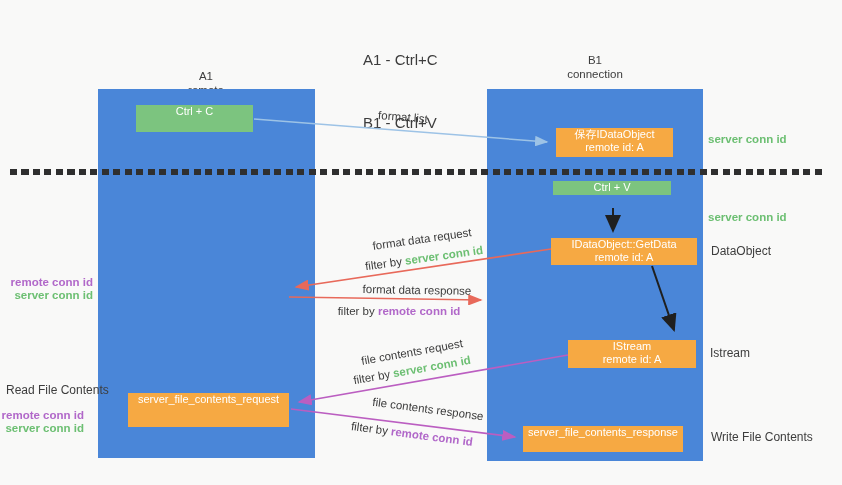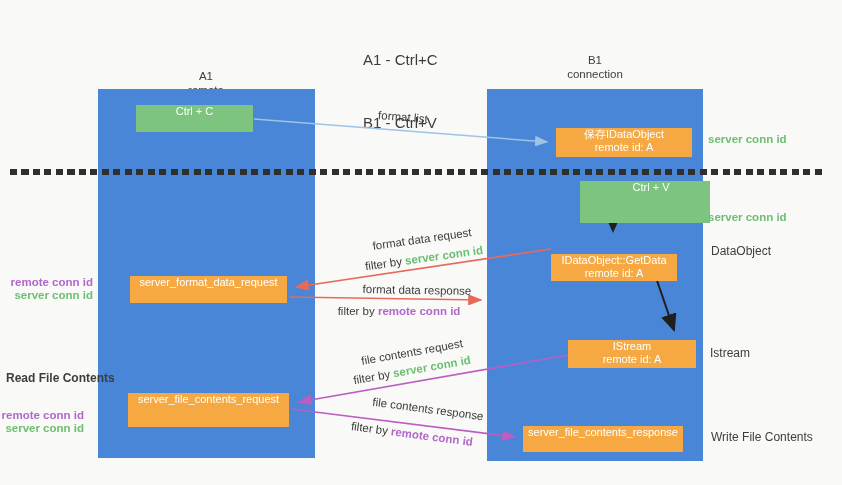--- a/index.html
+++ b/index.html
@@ -105,37 +105,34 @@
     <line x1="551" y1="249" x2="296" y2="287" stroke="#e8695a" stroke-width="1.6" marker-end="url(#m-red)"></line>
     <line x1="289" y1="297" x2="481" y2="300" stroke="#e8695a" stroke-width="1.6" marker-end="url(#m-red)"></line>
     <line x1="568" y1="355" x2="299" y2="402" stroke="#bb5ec1" stroke-width="1.6" marker-end="url(#m-mag)"></line>
     <line x1="291" y1="409" x2="515" y2="437" stroke="#bb5ec1" stroke-width="1.6" marker-end="url(#m-mag)"></line>
   </svg>
 
   <div class="node green" style="left:136px;top:105px;width:117px;height:27px;">
     <div>Ctrl + C</div>
   </div>
 
-  <div class="node orange" style="left:556px;top:128px;width:136px;height:29px;">
+  <div class="node orange" style="left:556px;top:128px;width:117px;height:29px;">
     <div>保存IDataObject</div>
     <div>remote id: A</div>
   </div>
 
-  <div class="node green" style="left:580px;top:181px;width:118px;height:42px;padding-left:12px;">
+  <div class="node green" style="left:553px;top:181px;width:118px;height:14px;">
     <div>Ctrl + V</div>
   </div>
 
-  <div class="node orange" style="left:551px;top:238px;width:126px;height:27px;margin-top:16px;">
+  <div class="node orange" style="left:551px;top:238px;width:146px;height:27px;">
     <div>IDataObject::GetData</div>
     <div>remote id: A</div>
   </div>
 
-  <div class="node orange" style="left:130px;top:276px;width:157px;height:27px;">
-    <div>server_format_data_request</div>
-  </div>
 
 
   <div class="node orange" style="left:568px;top:340px;width:128px;height:28px;">
     <div>IStream</div>
     <div>remote id: A</div>
   </div>
 
   <div class="node orange" style="left:128px;top:393px;width:161px;height:34px;">
     <div>server_file_contents_request</div>
   </div>
@@ -147,21 +144,21 @@
   <div class="abs side-label bold-green" style="left:708px;top:133px;">server conn id</div>
   <div class="abs side-label bold-green" style="left:708px;top:211px;">server conn id</div>
   <div class="abs side-label plain" style="left:711px;top:245px;font-size:12px;">DataObject</div>
   <div class="abs side-label plain" style="left:710px;top:347px;font-size:12px;">Istream</div>
   <div class="abs side-label plain" style="left:711px;top:431px;font-size:12px;">Write File Contents</div>
 
   <div class="abs side-label right-align" style="left:0px;top:276px;width:93px;">
     <div class="bold-purple">remote conn id</div>
     <div class="bold-green">server conn id</div>
   </div>
-  <div class="abs side-label plain" style="left:6px;top:372px;font-size:12px;font-weight:bold;">Read File Contents</div>
+  <div class="abs side-label plain" style="left:6px;top:384px;font-size:12px;">Read File Contents</div>
   <div class="abs side-label right-align" style="left:0px;top:409px;width:84px;">
     <div class="bold-purple">remote conn id</div>
     <div class="bold-green">server conn id</div>
   </div>
 
   <div class="arrow-label" style="left:403px;top:117px;transform:translate(-50%,-50%) rotate(4.5deg);">format list</div>
 
   <div class="arrow-label" style="left:422px;top:239px;transform:translate(-50%,-50%) rotate(-8deg);">format data request</div>
   <div class="arrow-label" style="left:424px;top:258px;transform:translate(-50%,-50%) rotate(-8deg);">
     <span>filter by</span>

